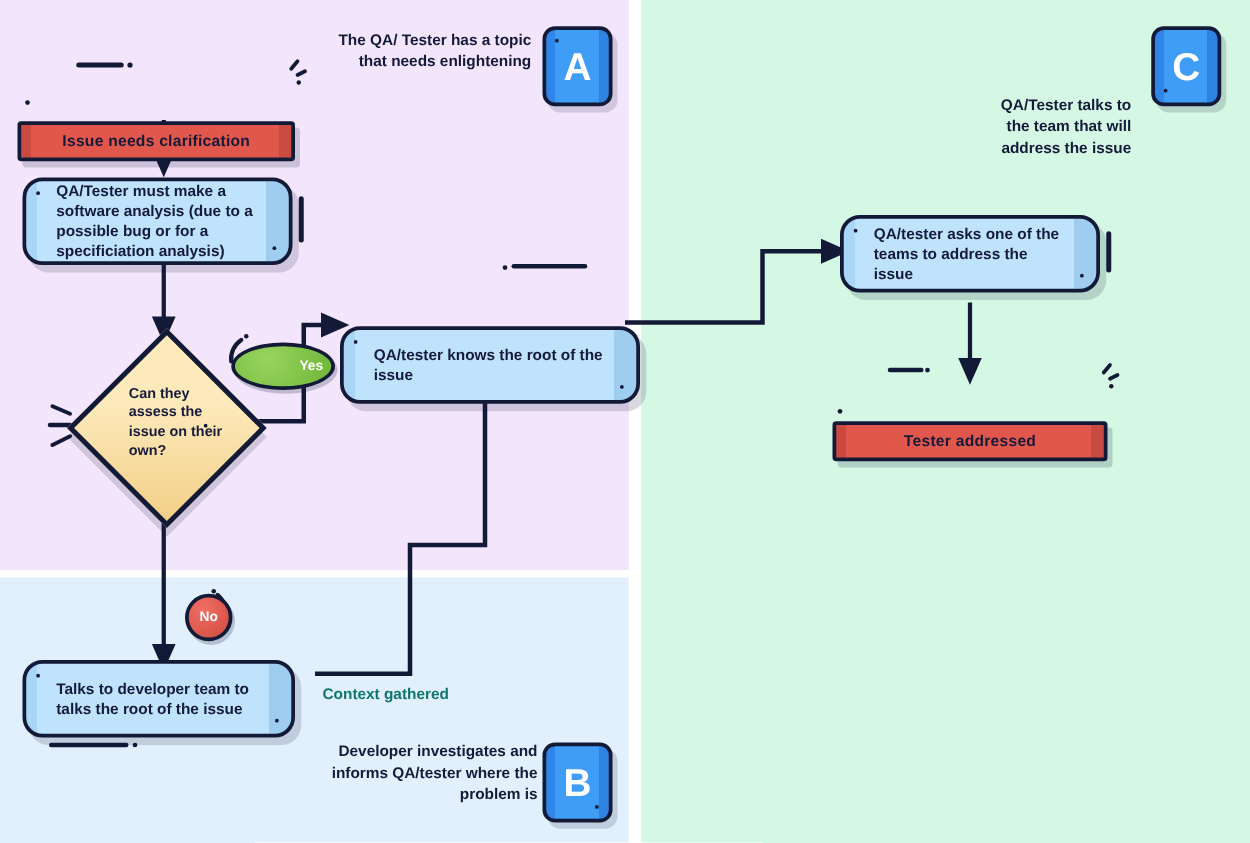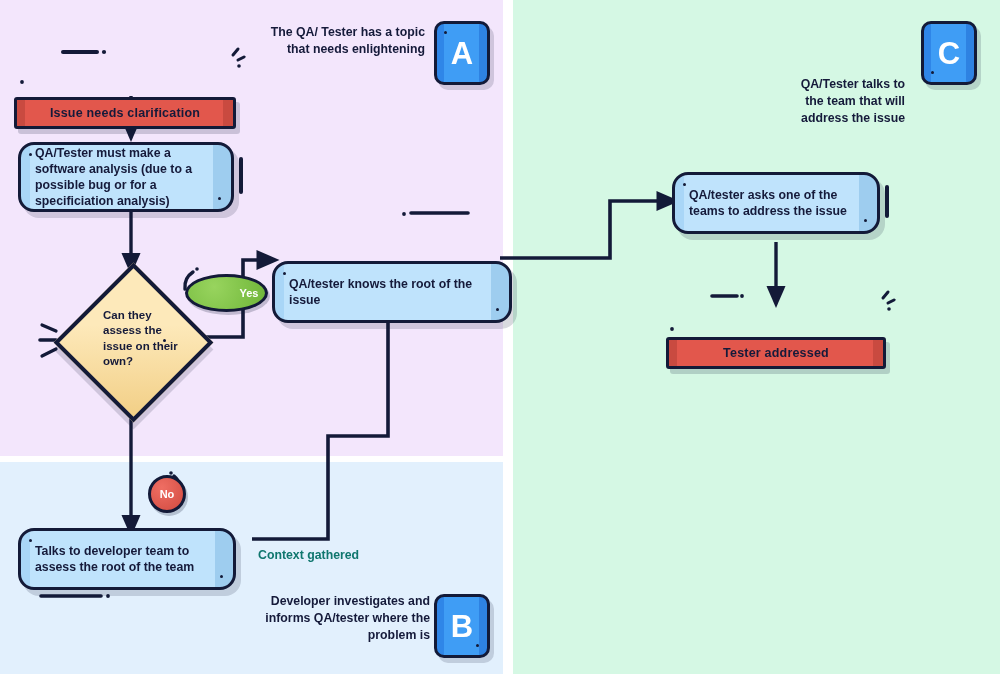--- a/index.html
+++ b/index.html
@@ -38,21 +38,21 @@
     margin-top:34px;
   }
 
   
   .proc{
     background:#b6dffb;
     border:3px solid #131a38;
     border-radius:16px;
     box-shadow:5px 6px 0 0 rgba(19,26,56,.16);
     display:flex;align-items:center;
-    padding:8px 14px;
+    padding:8px 24px;
     font-weight:bold;font-size:12.3px;line-height:1.32;
     color:#151a3a;
     background-image:linear-gradient(90deg,#a9d6f7 0 9px,#bfe3fc 9px calc(100% - 18px),#9ecdef calc(100% - 18px) 100%);
   }
   .proc .tick{
     position:absolute;right:-12px;top:18%;width:4px;height:58%;
     background:#131a38;border-radius:2px;
   }
   .proc .dot-tl{position:absolute;left:8px;top:8px;width:3px;height:3px;border-radius:50%;background:#131a38;}
   .proc .dot-br{position:absolute;right:10px;bottom:9px;width:3px;height:3px;border-radius:50%;background:#131a38;}
@@ -215,21 +215,21 @@
     <span>A</span>
   </div>
 
   <div class="badge-round no" style="left:148px;top:475px;">
     <span>No</span>
   </div>
 
   <div class="node proc" style="left:18px;top:528px;width:218px;height:62px;">
     <span class="dot-tl"></span>
     <span class="dot-br"></span>
-    <span>Talks to developer team to assess the root of the team</span>
+    <span>Talks to developer team to talks the root of the issue</span>
   </div>
 
   <div class="edge-label" style="left:258px;top:548px;">Context gathered</div>
 
   <div class="caption right" style="left:240px;top:593px;width:190px;">Developer investigates and informs QA/tester where the problem is</div>
   <div class="letter-card" style="left:434px;top:594px;">
     <span class="cdot" style="right:8px;bottom:8px;"></span>
     <span>B</span>
   </div>
 

